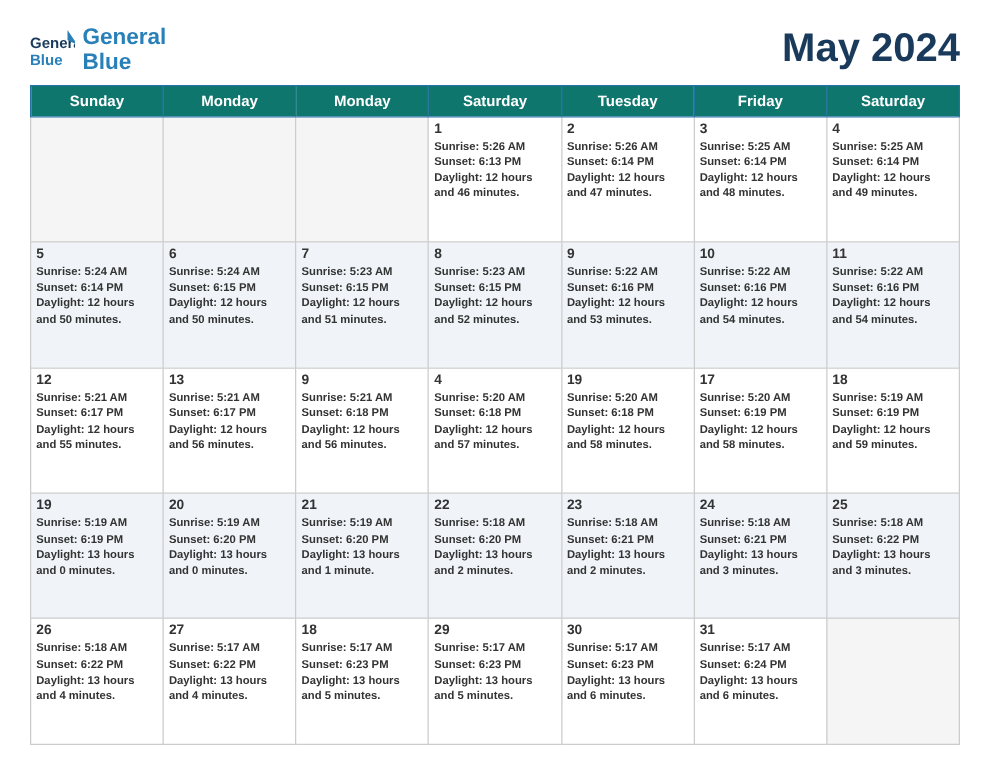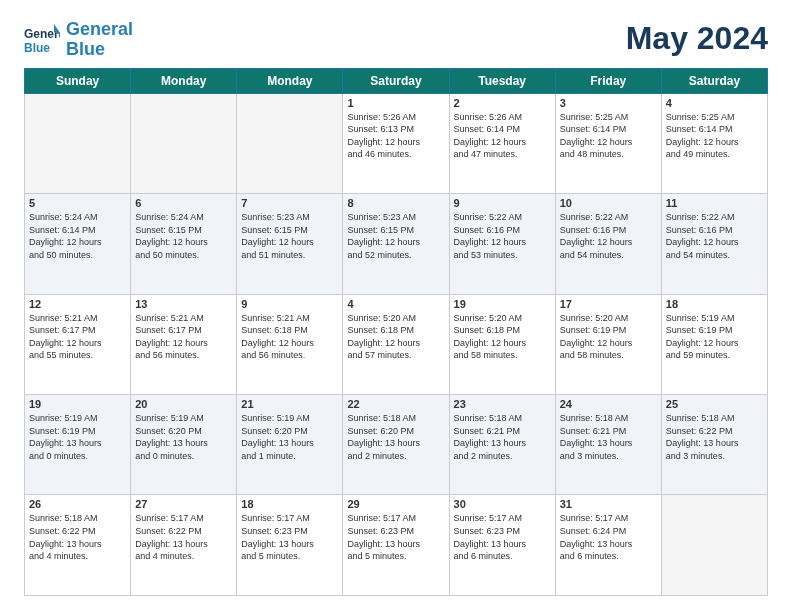--- a/index.html
+++ b/index.html
@@ -85,20 +85,21 @@
     .day-num {
       font-size: 11px;
       font-weight: bold;
       color: #333;
       margin-bottom: 2px;
     }
     .day-info {
       font-size: 9px;
       color: #333;
       line-height: 1.4;
+      font-weight: bold;
     }
     .row-even td { background: #fff; }
     .row-odd td { background: #f0f4f8; }
   </style>
 </head>
 <body>
 
 <div class="page">
   <div class="header">
     <div class="logo">

